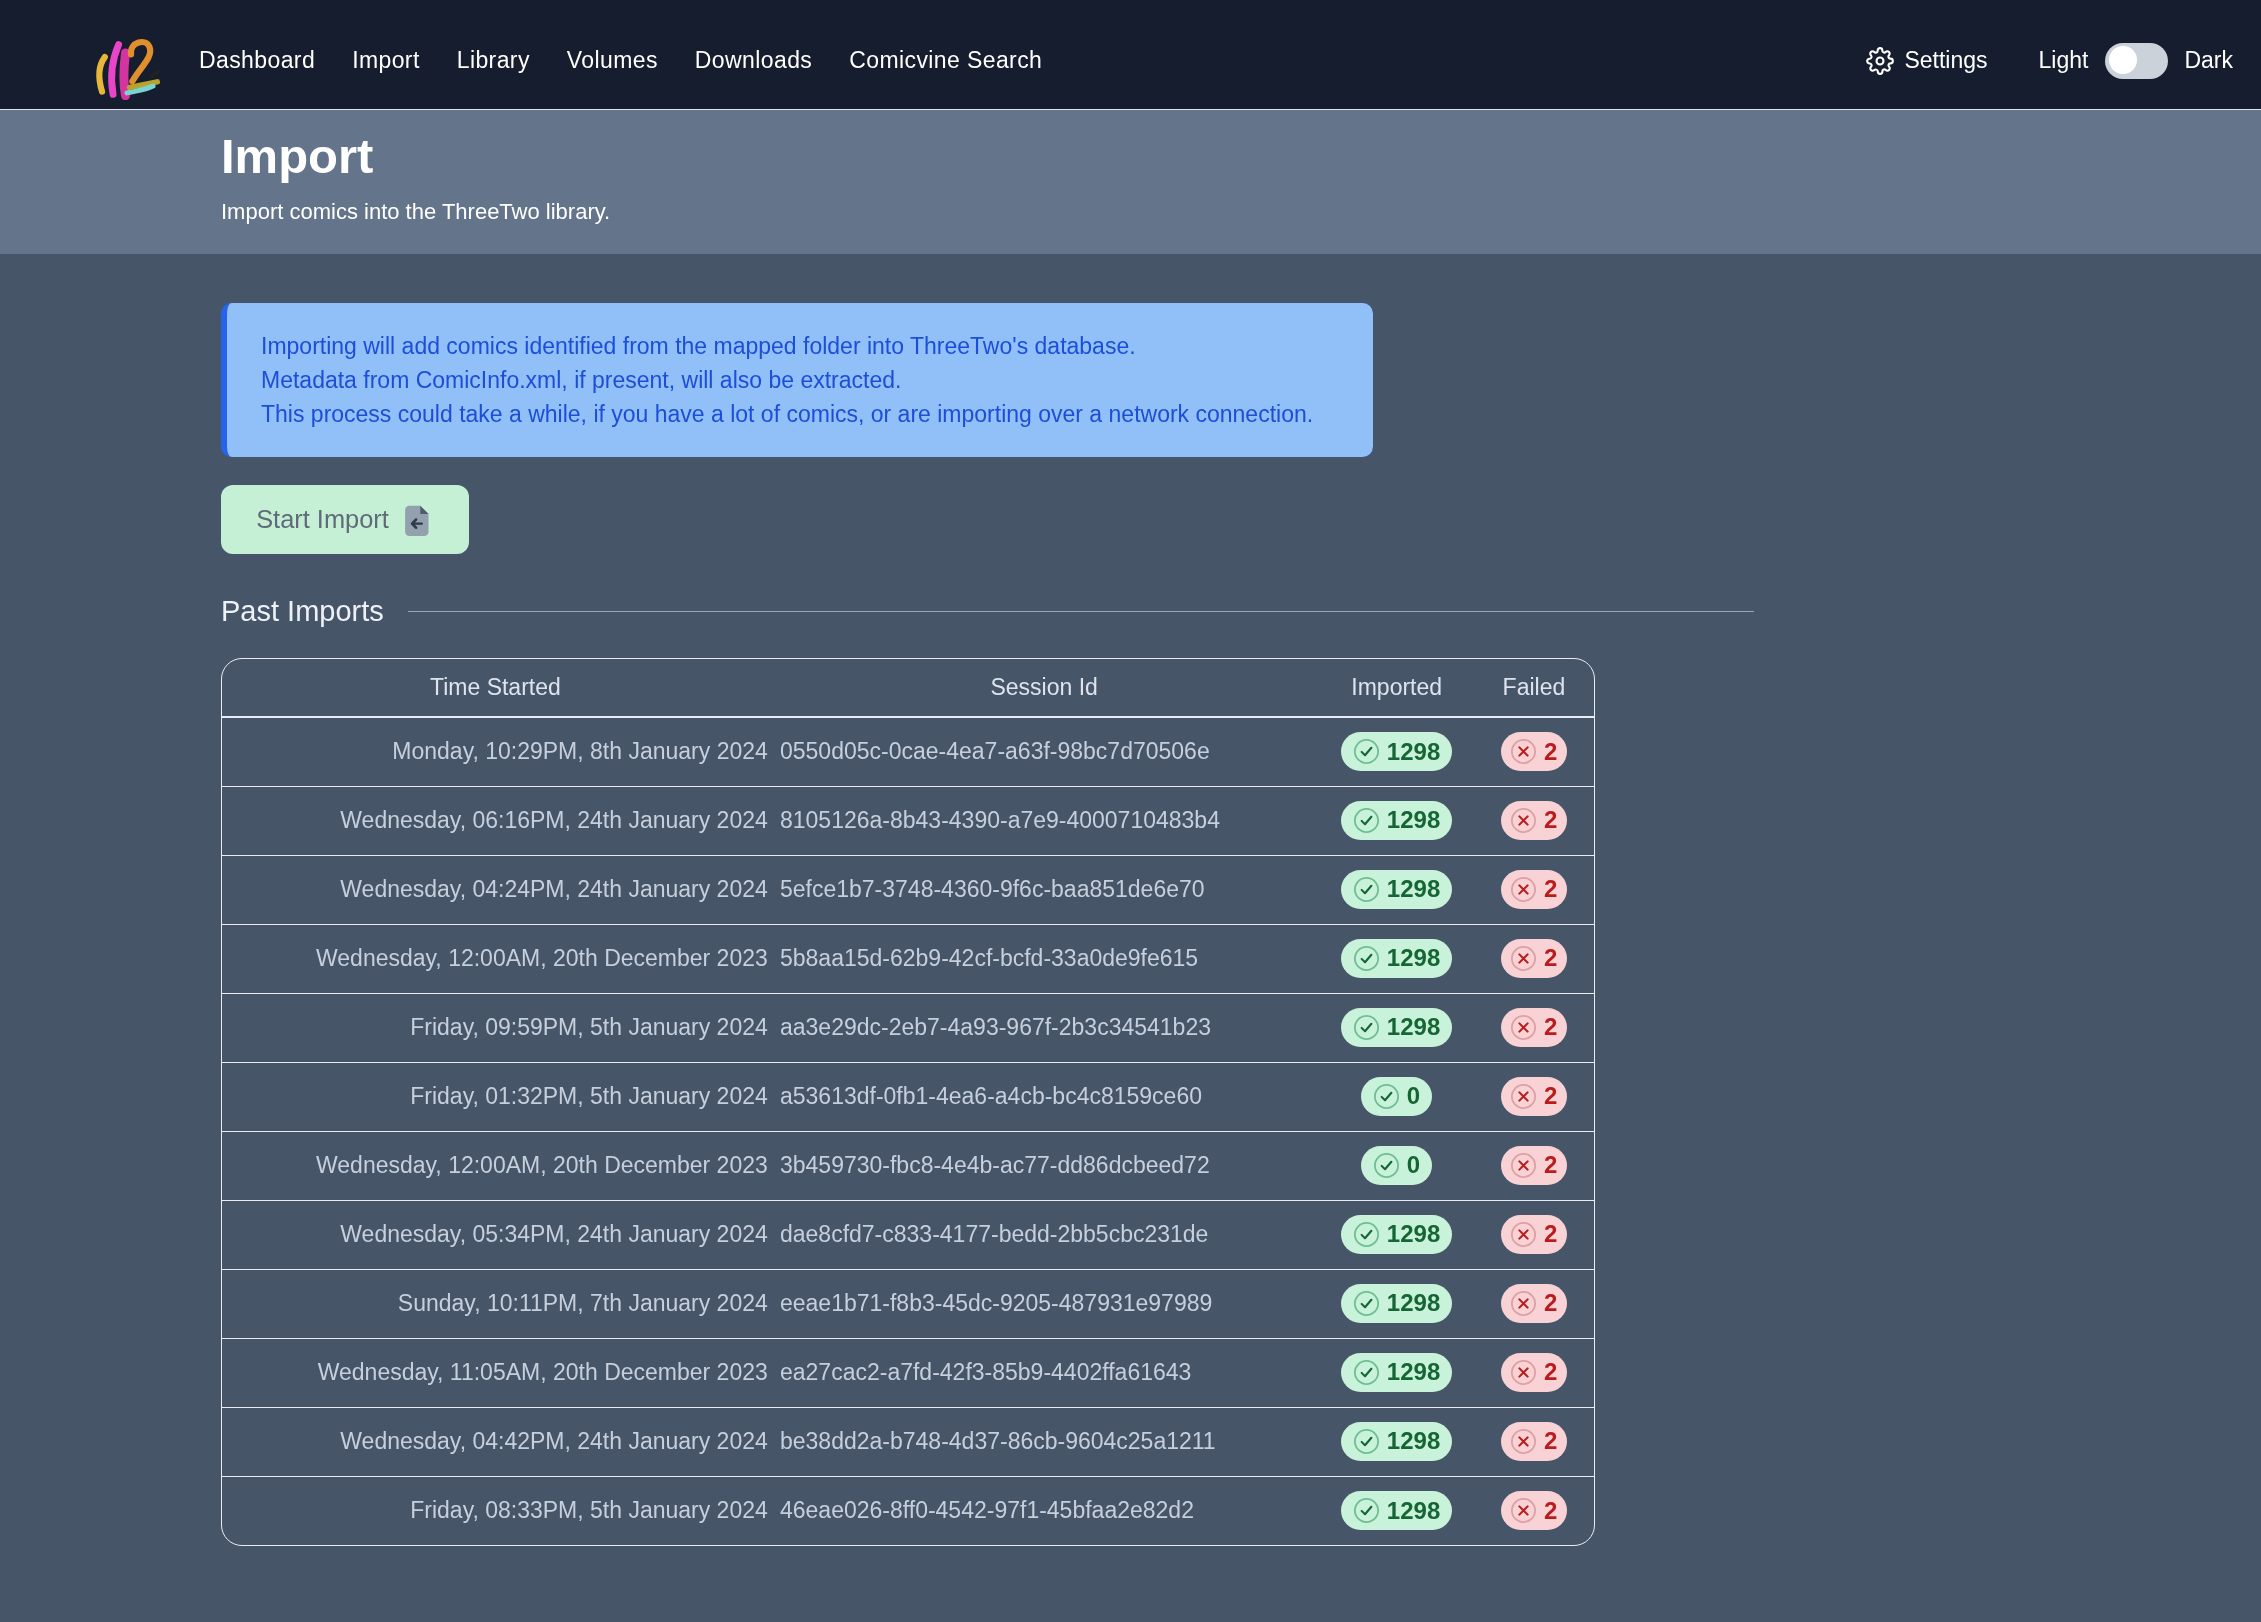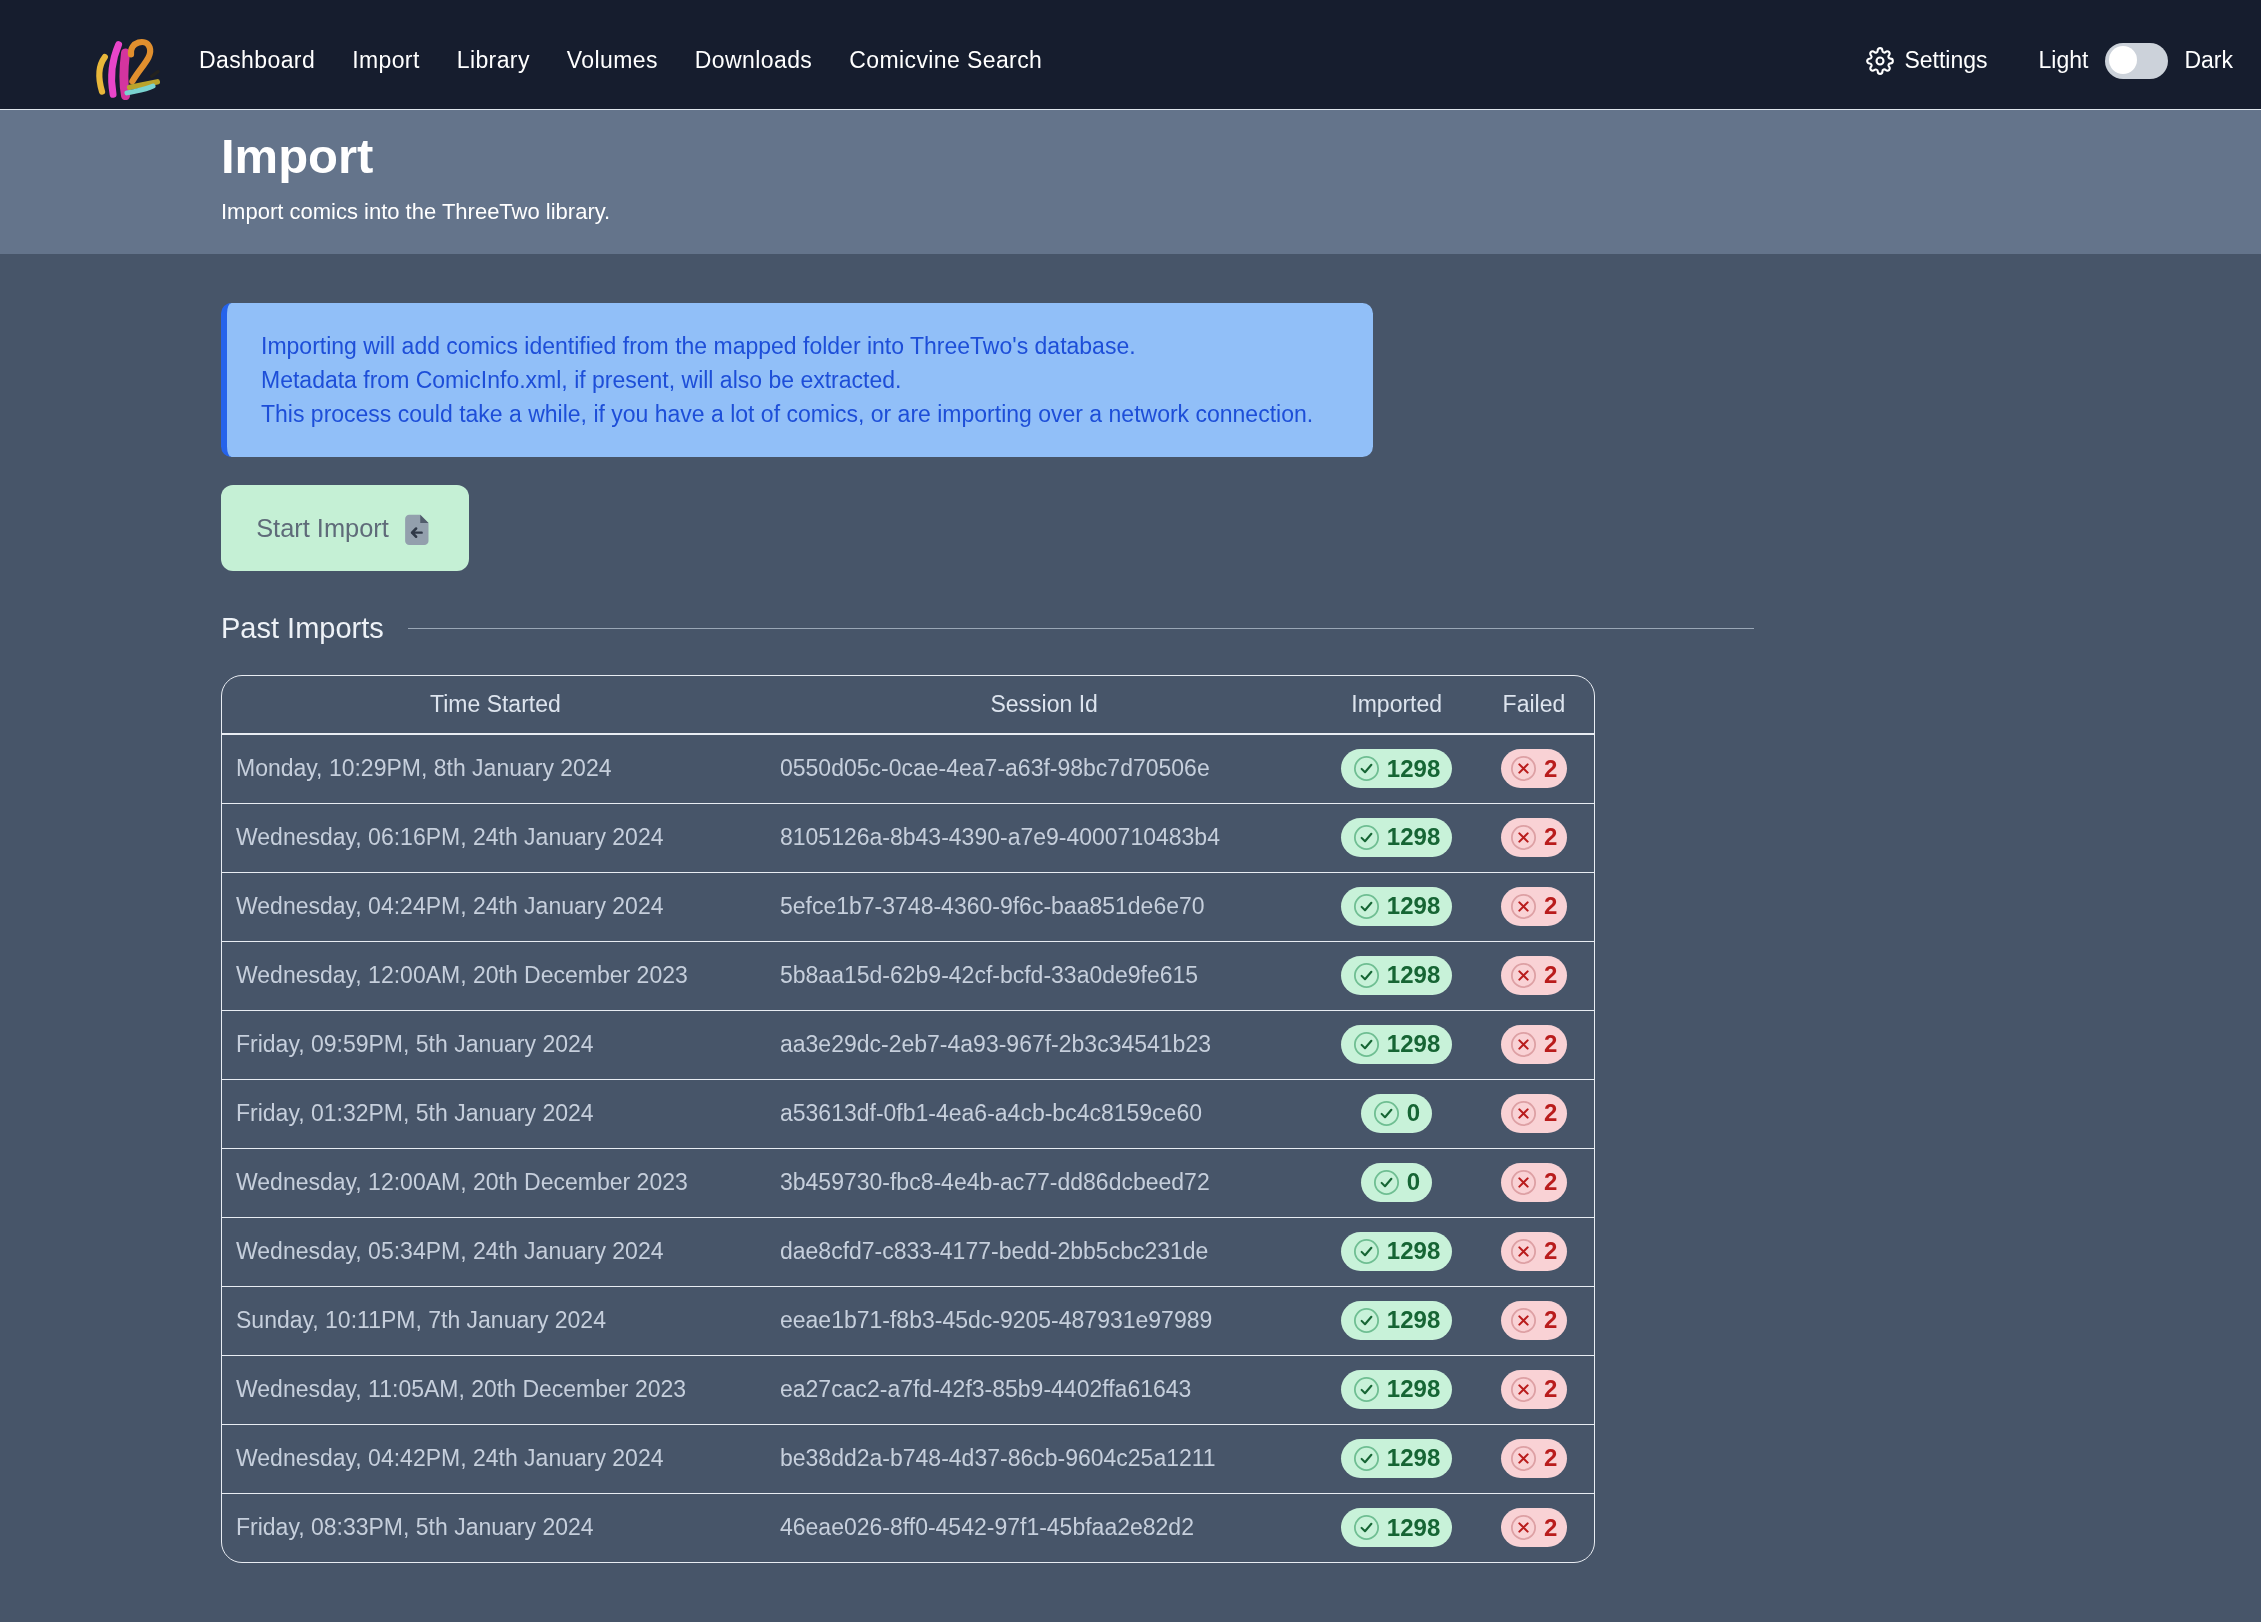--- a/index.html
+++ b/index.html
@@ -62,21 +62,21 @@
   .main{padding:0 0 0 221px;}
   .info-box{
     width:1152px;margin-top:49px;
     background:var(--info_bg);
     border-left:6px solid var(--info_border);
     border-radius:10.5px;
     padding:26px 34px;
     color:#1d4ed8;font-size:23px;line-height:34px;
   }
   .start-btn{
-    margin-top:28px;width:248px;height:86px;
+    margin-top:28px;width:248px;height:69px;
     background:var(--button_bg);border:none;border-radius:12px;
     display:flex;align-items:center;justify-content:center;gap:12px;
     color:#5f6b79;font-size:25.4px;cursor:pointer;
     font-family:"Liberation Sans", sans-serif;
   }
   .section-head{
     width:1533px;margin-top:41px;display:flex;align-items:center;
   }
   .section-title{font-size:29px;color:#eef2f7;font-weight:500;white-space:nowrap;}
   .section-rule{flex:1;height:1.5px;background:#9aa7b6;margin-left:24px;}
@@ -89,21 +89,21 @@
   }
   table{width:100%;border-collapse:collapse;table-layout:fixed;}
   col.c1{width:546px;} col.c2{width:550px;} col.c3{width:154px;} col.c4{width:120px;}
   thead th{
     height:58px;color:#dde4ee;font-size:23px;font-weight:500;
     text-align:center;border-bottom:2.2px solid var(--table_border);
   }
   tbody tr{height:69px;}
   tbody tr + tr{border-top:1.5px solid var(--table_border);}
   td{font-size:23px;color:var(--row_text);vertical-align:middle;}
-  td.c-time{padding-left:14px;text-align:left;}
+  td.c-time{padding-left:14px;text-align:right;}
   td.c-session{padding-left:11.2px;text-align:left;}
   td.c-imported,td.c-failed{text-align:center;}
 
   .pill{
     display:inline-flex;align-items:center;gap:6.7px;
     border-radius:747px;padding:5.2px 12px;font-weight:700;font-size:24px;
   }
   .pill.green{background:var(--success_bg);color:var(--success_text);}
   .pill.red{background:var(--fail_bg);color:var(--fail_text);padding:5.2px 9.7px;}
   .pill svg{flex:0 0 auto;}

